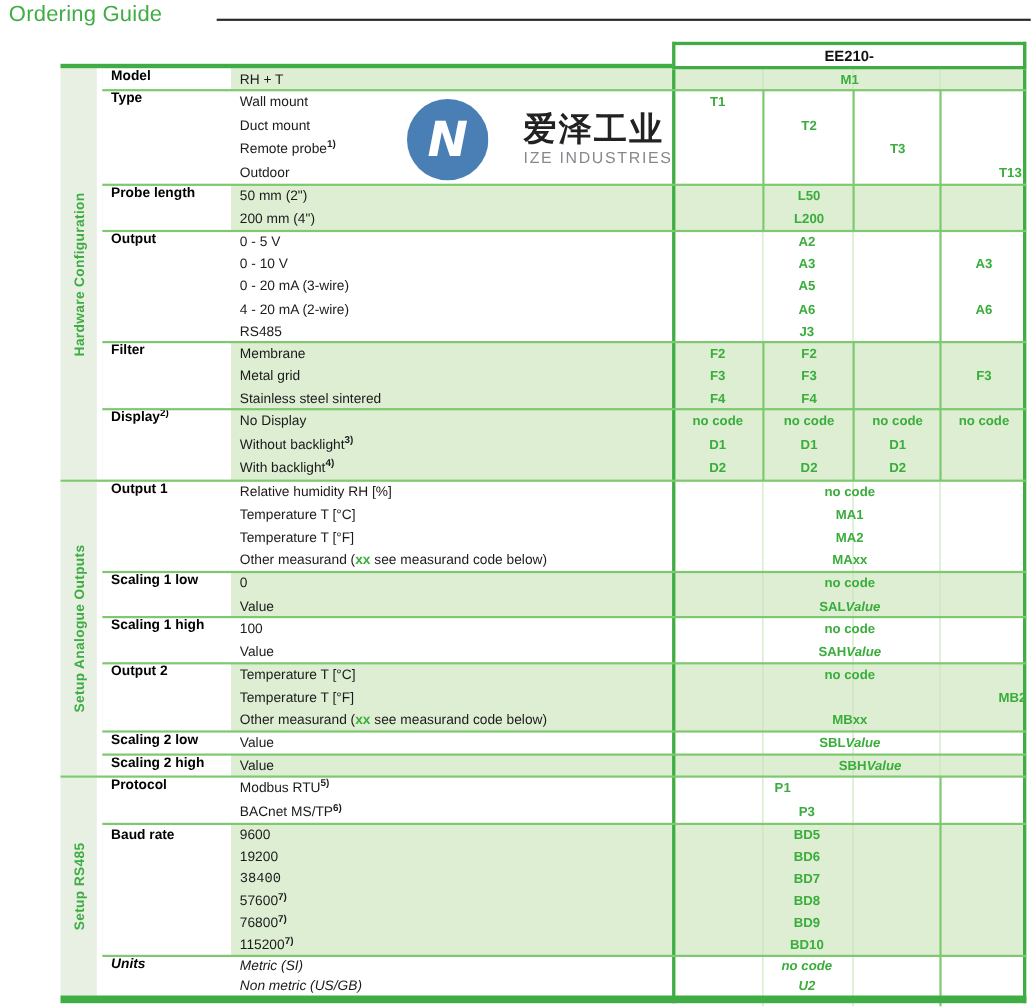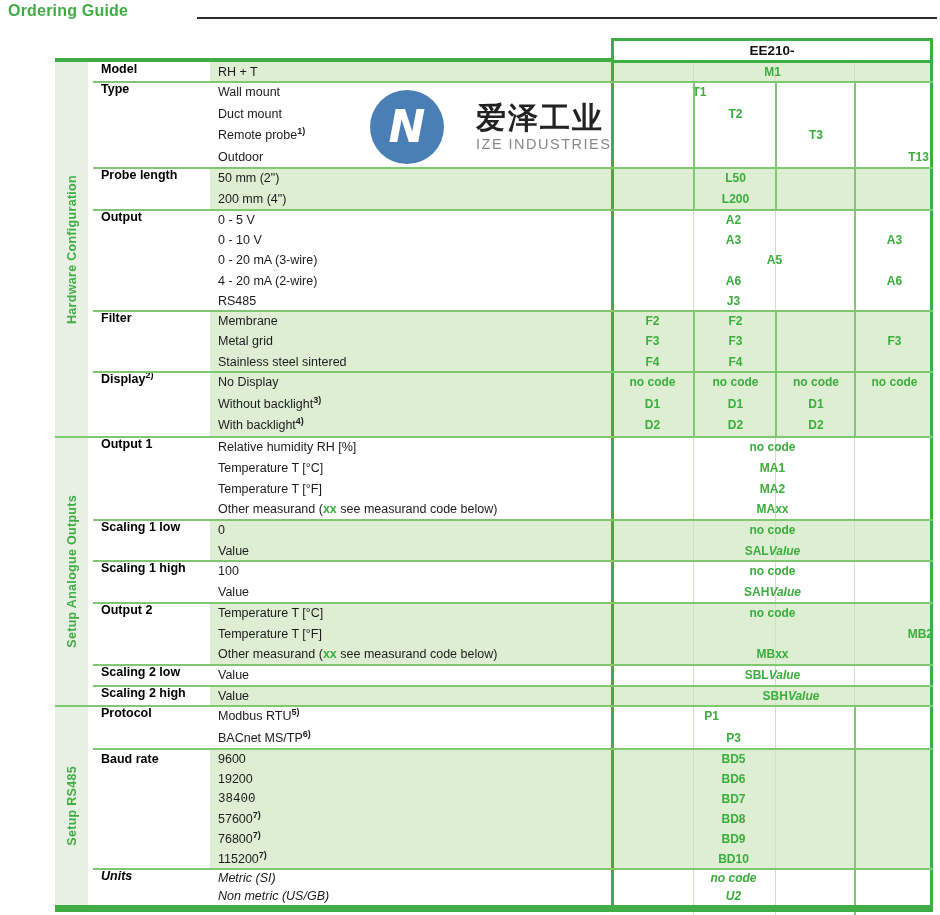--- a/index.html
+++ b/index.html
@@ -1,18 +1,18 @@
 <!DOCTYPE html>
 <html><head>
 <meta charset="utf-8">
 <style>
   html,body{margin:0;padding:0;background:#ffffff;}
   #page{position:relative;width:940px;height:915px;background:#fff;
         font-family:"Liberation Sans","DejaVu Sans",sans-serif;overflow:hidden;}
-  #title{position:absolute;left:8px;top:2px;font-size:16px;font-weight:bold;color:#3fad44;letter-spacing:.2px;}
+  #title{position:absolute;left:8px;top:2px;font-size:20px;font-weight:normal;color:#3fad44;letter-spacing:.2px;}
   #title-rule{position:absolute;left:197px;top:17px;width:740px;height:2px;background:#2b2b2b;}
   
   #hdr-box{position:absolute;left:611px;top:38px;width:322px;height:25px;background:#fff;
            border:3px solid #3fad44;box-sizing:border-box;z-index:4;
            display:flex;align-items:center;justify-content:center;font-size:13.5px;font-weight:bold;color:#111;}
   
   .sidebar{position:absolute;left:55px;width:33px;background:#e8efe3;z-index:1;
            display:flex;align-items:center;justify-content:center;}
   .sidebar span{writing-mode:vertical-rl;transform:rotate(180deg);
                 font-size:12.5px;font-weight:bold;color:#3fad44;white-space:nowrap;letter-spacing:.3px;}
@@ -84,21 +84,21 @@
           <span><span>Type</span></span>
         </div>
         <div class="desc">
           <div class="drow" style="height: 21.5px; line-height: 21.5px;"><span>Wall mount</span></div>
           <div class="drow" style="height: 21.5px; line-height: 21.5px;"><span>Duct mount</span></div>
           <div class="drow" style="height: 21.5px; line-height: 21.5px;"><span>Remote probe</span><sup>1)</sup></div>
           <div class="drow" style="height: 21.5px; line-height: 21.5px;"><span>Outdoor</span></div>
         </div>
         <div class="codes">
           <div class="ccell" style="left: 0px; width: 81px;">
-            <div class="crow code-txt" style="position: absolute; top: 0px; height: 21.5px; line-height: 21.5px; width: 100%; padding-left: 47px;"><span>T1</span></div>
+            <div class="crow code-txt" style="position: absolute; top: 0px; height: 21.5px; line-height: 21.5px; width: 100%;"><span>T1</span></div>
           </div>
           <div class="vline" style="left: 81px;"></div>
           <div class="ccell" style="left: 83px; width: 81px;">
             <div class="crow code-txt" style="position: absolute; top: 21.5px; height: 21.5px; line-height: 21.5px; width: 100%;"><span>T2</span></div>
           </div>
           <div class="vline" style="left: 163px;"></div>
           <div class="ccell" style="left: 165px; width: 78px;">
             <div class="crow code-txt" style="position: absolute; top: 43px; height: 21.5px; line-height: 21.5px; width: 100%;"><span>T3</span></div>
           </div>
           <div class="vline" style="left: 242px;"></div>
@@ -139,21 +139,21 @@
           <div class="drow" style="height: 20.2px; line-height: 20.2px;"><span>4 - 20 mA (2-wire)</span></div>
           <div class="drow" style="height: 20.2px; line-height: 20.2px;"><span>RS485</span></div>
         </div>
         <div class="codes">
           <div class="hair" style="left: 81px;"></div>
           <div class="hair" style="left: 163px;"></div>
           <div class="vline" style="left: 242px;"></div>
           <div class="ccell" style="left: 0px; width: 243px;">
             <div class="crow code-txt" style="height: 20.2px; line-height: 20.2px; width: 243px;"><span>A2</span></div>
             <div class="crow code-txt" style="height: 20.2px; line-height: 20.2px; width: 243px;"><span>A3</span></div>
-            <div class="crow code-txt" style="height: 20.2px; line-height: 20.2px; width: 243px; margin-left: 41px;"><span>A5</span></div>
+            <div class="crow code-txt" style="height: 20.2px; line-height: 20.2px; width: 243px;"><span>A5</span></div>
             <div class="crow code-txt" style="height: 20.2px; line-height: 20.2px; width: 243px;"><span>A6</span></div>
             <div class="crow code-txt" style="height: 20.2px; line-height: 20.2px; width: 243px;"><span>J3</span></div>
           </div>
           <div class="ccell" style="left: 244px; width: 77px;">
             <div class="crow code-txt" style="position: absolute; top: 20.2px; height: 20.2px; line-height: 20.2px; width: 100%;"><span>A3</span></div>
             <div class="crow code-txt" style="position: absolute; top: 60.6px; height: 20.2px; line-height: 20.2px; width: 100%;"><span>A6</span></div>
           </div>
         </div>
       </div>
       <div class="block green" style="top: 311px; height: 61px;">

